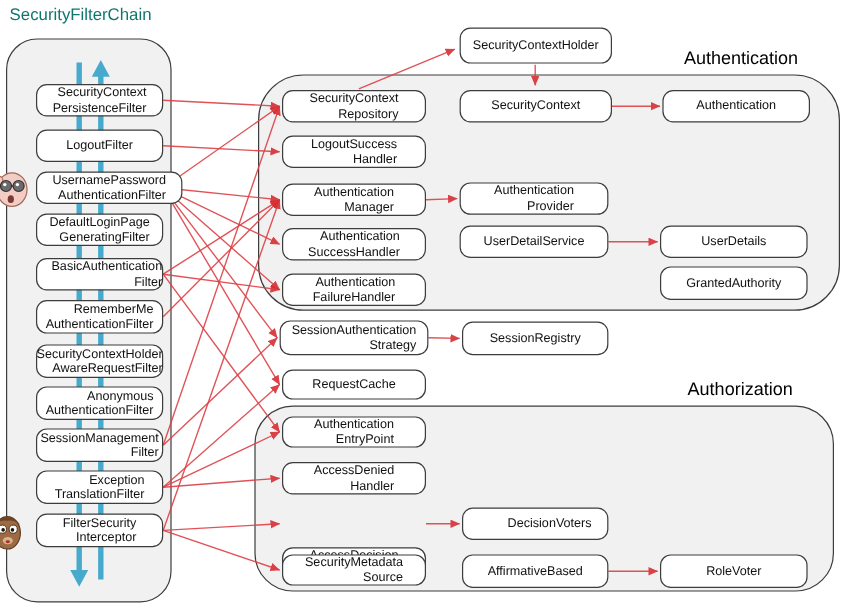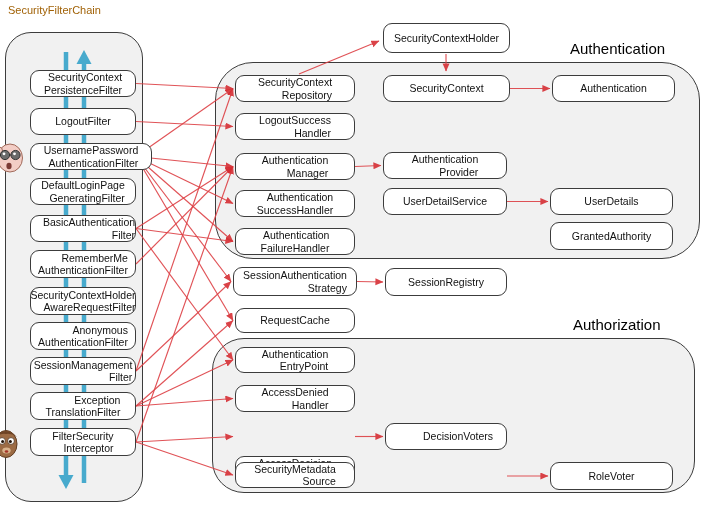--- a/index.html
+++ b/index.html
@@ -8,21 +8,21 @@
   .container{position:absolute;background:#f1f1f1;border:1.4px solid #3c3c3c;box-sizing:border-box;}
   #chain-container{left:5px;top:32px;width:138px;height:470px;border-radius:26px;z-index:1;}
   #auth-container{left:215px;top:62px;width:485px;height:197px;border-radius:38px;z-index:1;}
   #authz-container{left:212px;top:338px;width:483px;height:155px;border-radius:32px;z-index:1;}
   #edge-svg{position:absolute;left:0;top:0;z-index:2;}
   #nodes{position:absolute;left:0;top:0;width:711px;height:508px;z-index:3;pointer-events:none;}
   .box{position:absolute;background:#ffffff;border:1.3px solid #3c3c3c;border-radius:9px;
        box-sizing:border-box;display:flex;align-items:center;justify-content:center;
        text-align:right;font-size:10.5px;line-height:1.18;color:#111;
        white-space:pre-line;z-index:3;}
-  .diagram-title{position:absolute;left:8px;top:4px;font-size:11px;color:#a16207;z-index:4;}
+  .diagram-title{position:absolute;left:8px;top:4px;font-size:14px;color:#0f766e;z-index:4;}
   .section-label{position:absolute;font-size:15px;color:#000;z-index:4;}
   #authentication-label{left:570px;top:40px;}
   #authorization-label{left:573px;top:316px;}
   .mascot{position:absolute;z-index:5;}
   #mascot-user{left:-4px;top:141px;}
   #mascot-intruder{left:-5px;top:427px;}
 </style>
 <style>.edge{stroke:#dd4045;stroke-width:1.15;opacity:.9;}.edge-head{fill:#d62e34;}.flow{stroke:#47aacd;stroke-width:4.5;}.flow-head{fill:#47aacd;}</style></head>
 <body>
 
@@ -130,20 +130,21 @@
       <div class="box" style="left: 383px; top: 23px; width: 127px; height: 30px;">SecurityContextHolder</div>
       <div class="box" style="left: 383px; top: 75px; width: 127px; height: 27px;">SecurityContext</div>
       <div class="box" style="left: 552px; top: 75px; width: 123px; height: 27px;">Authentication</div>
       <div class="box" style="left: 383px; top: 152px; width: 124px; height: 27px;">Authentication
 Provider</div>
       <div class="box" style="left: 383px; top: 188px; width: 124px; height: 27px;">UserDetailService</div>
       <div class="box" style="left: 550px; top: 188px; width: 123px; height: 27px;">UserDetails</div>
       <div class="box" style="left: 550px; top: 222px; width: 123px; height: 28px;">GrantedAuthority</div>
       <div class="box" style="left: 385px; top: 268px; width: 122px; height: 28px;">SessionRegistry</div>
       <div class="box" style="left: 385px; top: 423px; width: 122px; height: 27px; padding-left: 24px;">DecisionVoters</div>
+      <div class="box" style="left: 385px; top: 462px; width: 122px; height: 28px;">AffirmativeBased</div>
       <div class="box" style="left: 550px; top: 462px; width: 123px; height: 28px;">RoleVoter</div>
     </div>
 
   <div id="mascot-user" class="mascot">
     <svg width="32" height="34" viewBox="0 0 32 34">
       <ellipse cx="14" cy="17" rx="12.5" ry="14" fill="#f3cdc5" stroke="#a06a5a" stroke-width="1"></ellipse>
       <ellipse cx="3.5" cy="10" rx="3" ry="4" fill="#f3cdc5" stroke="#a06a5a" stroke-width="1"></ellipse>
       <circle cx="9" cy="14" r="4.6" fill="#6b6b6b" stroke="#333" stroke-width="1"></circle>
       <circle cx="19.5" cy="14" r="4.6" fill="#6b6b6b" stroke="#333" stroke-width="1"></circle>
       <circle cx="8" cy="12.8" r="1.4" fill="#ffffff"></circle>

